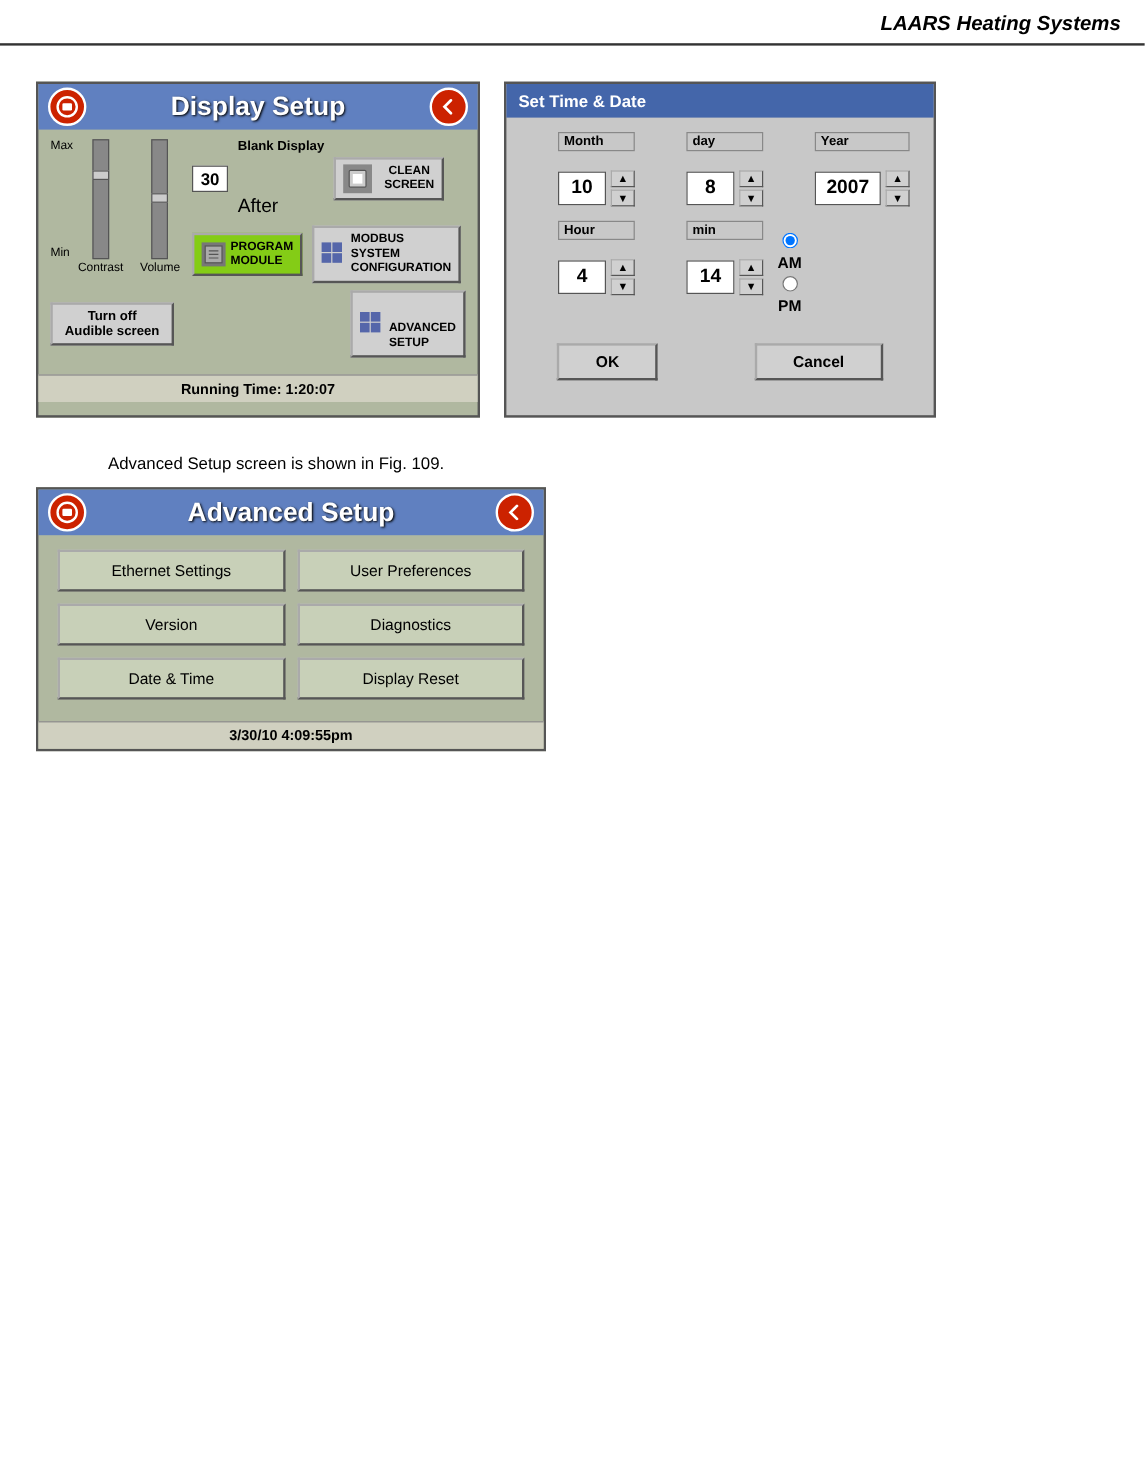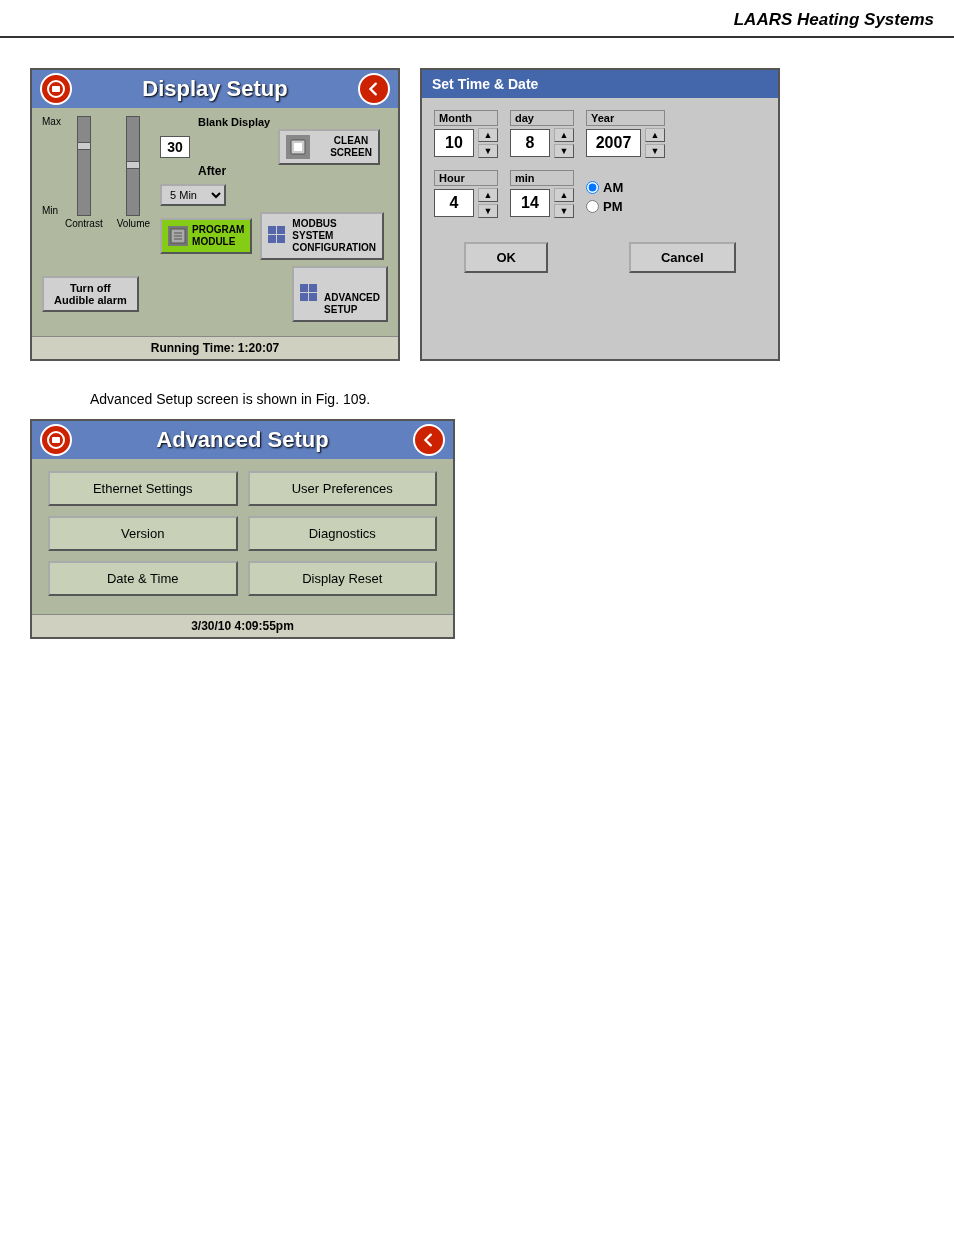--- a/index.html
+++ b/index.html
@@ -176,21 +176,21 @@
 
     .clean-screen-btn {
       background: #d0d0d0;
       border: 2px outset #aaa;
       padding: 4px 6px;
       font-size: 11px;
       font-weight: bold;
       text-align: center;
       display: flex;
       align-items: center;
-      gap: 20px;
+      gap: 10px;
       cursor: pointer;
     }
 
     .dropdown-row {
       display: flex;
       align-items: center;
       gap: 4px;
     }
     .dropdown-select {
       background: #d0d0d0;
@@ -284,21 +284,22 @@
       gap: 12px;
     }
     .time-row {
       display: flex;
       gap: 12px;
       align-items: flex-start;
     }
     .time-field-group {
       display: flex;
       flex-direction: column;
-      gap: 2px;
+      gap: 16px;
+      margin-left: 31px;
     }
     .time-field-label {
       font-size: 11px;
       font-weight: bold;
       color: #000;
       border: 1px solid #888;
       padding: 1px 4px;
       background: #c8c8c8;
     }
     .time-field-controls {
@@ -338,20 +339,21 @@
       gap: 4px;
       justify-content: center;
       margin-top: 10px;
     }
     .radio-row {
       display: flex;
       align-items: center;
       gap: 4px;
       font-size: 13px;
       font-weight: bold;
+      flex-direction: column;
     }
 
     .set-time-footer {
       display: flex;
       justify-content: space-around;
       padding: 12px;
       gap: 20px;
     }
     .time-btn {
       background: #d0d0d0;
@@ -463,43 +465,36 @@
               </div>
               <span style="font-size:10px;">Volume</span>
             </div>
           </div>
 
           <div class="ds-controls">
             <div class="blank-display-row">
               <div class="value-box">30</div>
               <div>
                 <div style="font-size:11px;font-weight:bold;">Blank Display</div>
-                <div style="font-size:12px;font-weight:bold;margin-top:36px;">After</div>
+                <div style="font-size:16px;font-weight:normal;margin-top:36px;">After</div>
               </div>
               <div class="clean-screen-btn">
                 <div style="width:24px;height:24px;background:#888;display:flex;align-items:center;justify-content:center;">
                   <svg width="18" height="18" viewBox="0 0 18 18">
                       <rect x="2" y="2" width="14" height="14" rx="1" fill="#ccc" stroke="#555" stroke-width="1"></rect>
                       <rect x="5" y="5" width="8" height="8" fill="#fff"></rect>
                     </svg>
                 </div>
                 <div style="font-size:10px;font-weight:bold;line-height:1.2;">
                   <div>CLEAN</div>
                   <div>SCREEN</div>
                 </div>
               </div>
             </div>
 
-            <div class="dropdown-row">
-              <select class="dropdown-select">
-                <option>5 Min</option>
-                <option>10 Min</option>
-                <option>Never</option>
-              </select>
-            </div>
 
             <div style="display:flex;gap:8px;align-items:center;">
               <div class="program-module-btn">
                 <div style="width:20px;height:20px;background:#777;display:flex;align-items:center;justify-content:center;">
                   <svg width="16" height="16">
                       <rect x="1" y="1" width="14" height="14" fill="#aaa" stroke="#555" stroke-width="1"></rect>
                       <line x1="4" y1="5" x2="12" y2="5" stroke="#555" stroke-width="1"></line>
                       <line x1="4" y1="8" x2="12" y2="8" stroke="#555" stroke-width="1"></line>
                       <line x1="4" y1="11" x2="12" y2="11" stroke="#555" stroke-width="1"></line>
                     </svg>
@@ -524,21 +519,21 @@
                   <div>CONFIGURATION</div>
                 </div>
               </div>
             </div>
           </div>
         </div>
 
         <div class="ds-row2">
           <div class="turn-off-btn">
             <div>Turn off</div>
-            <div>Audible alarm</div>
+            <div>Audible screen</div>
           </div>
           <div class="advanced-setup-btn">
             <div style="width:20px;height:20px;">
               <div class="icon-grid">
                 <div class="icon-grid-cell"></div>
                   <div class="icon-grid-cell"></div>
                 <div class="icon-grid-cell"></div>
                   <div class="icon-grid-cell"></div>
               </div>
             </div>

